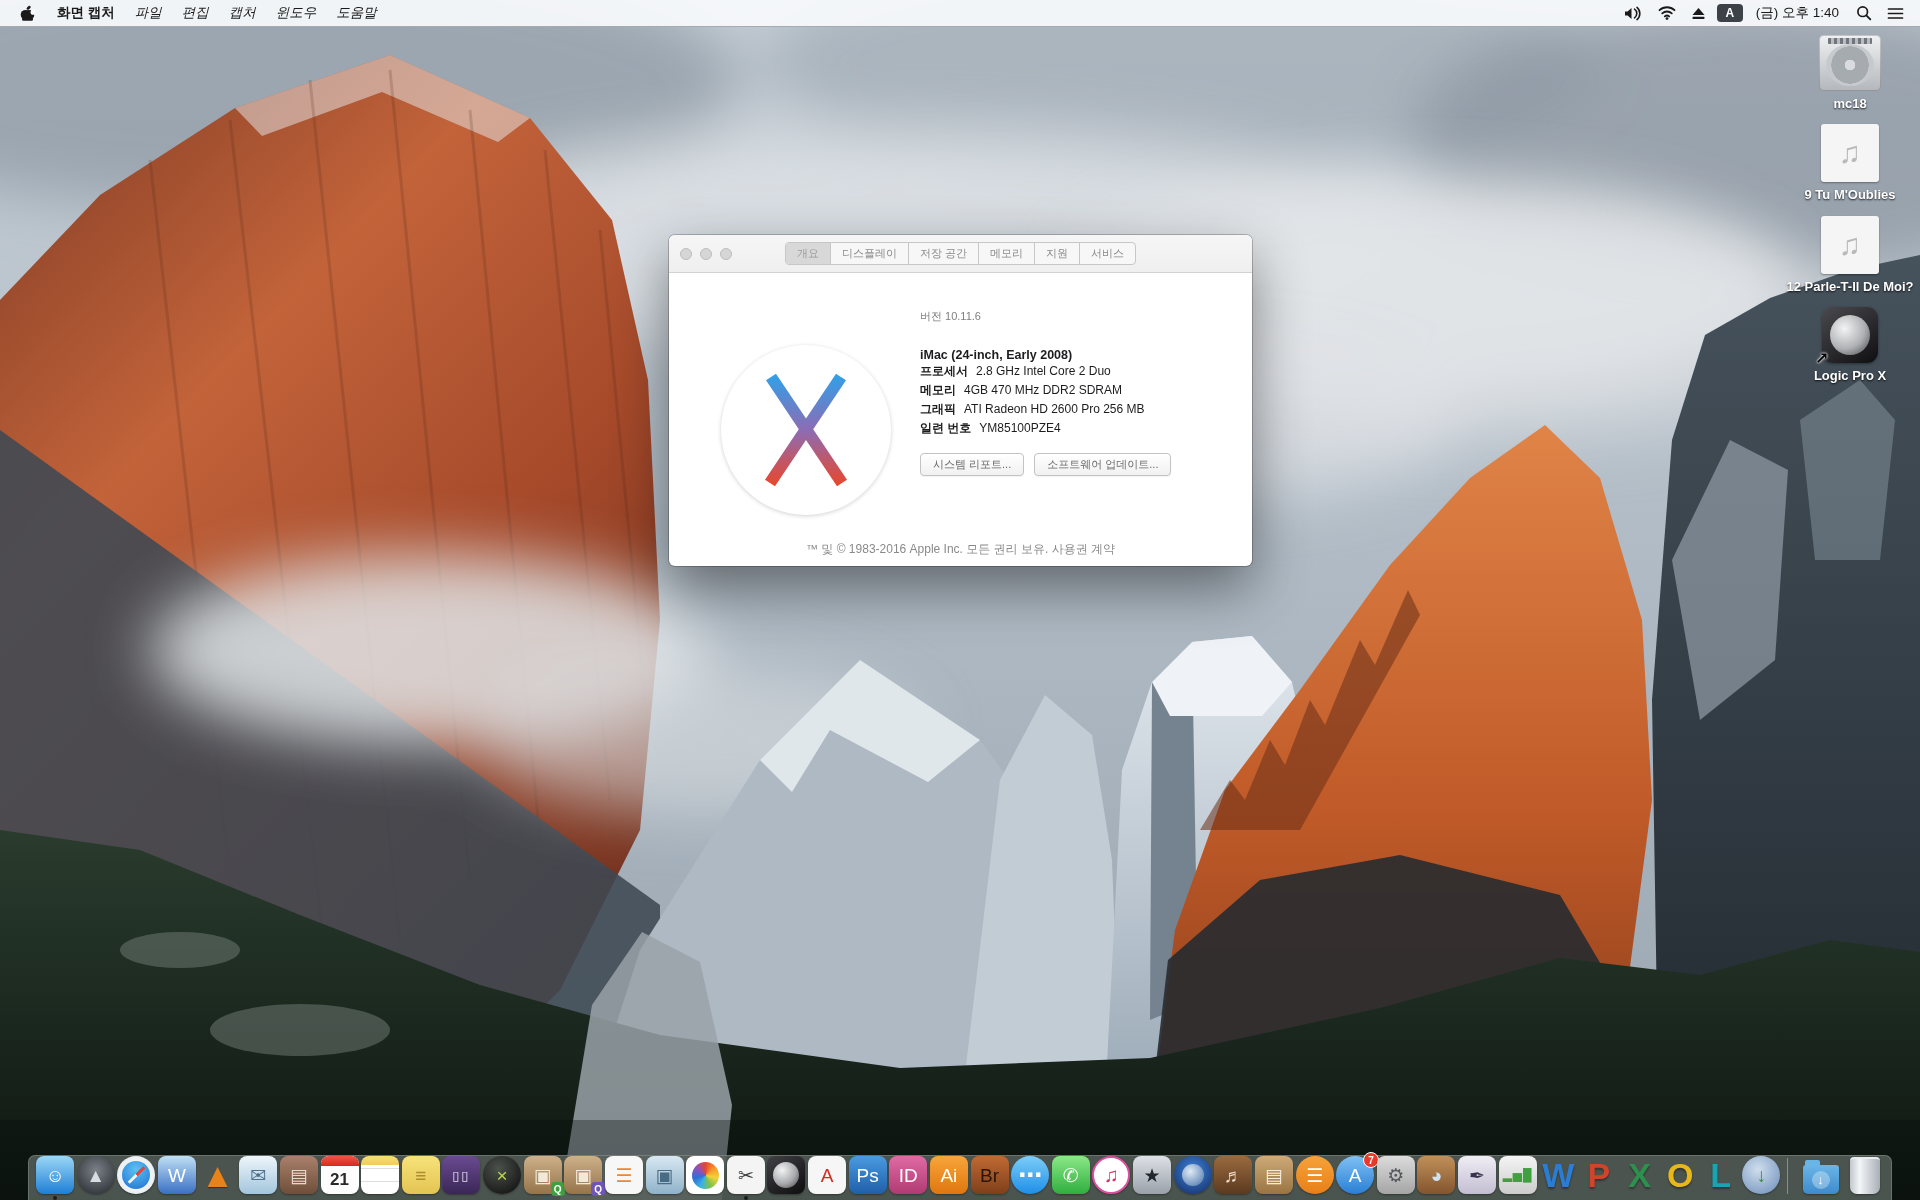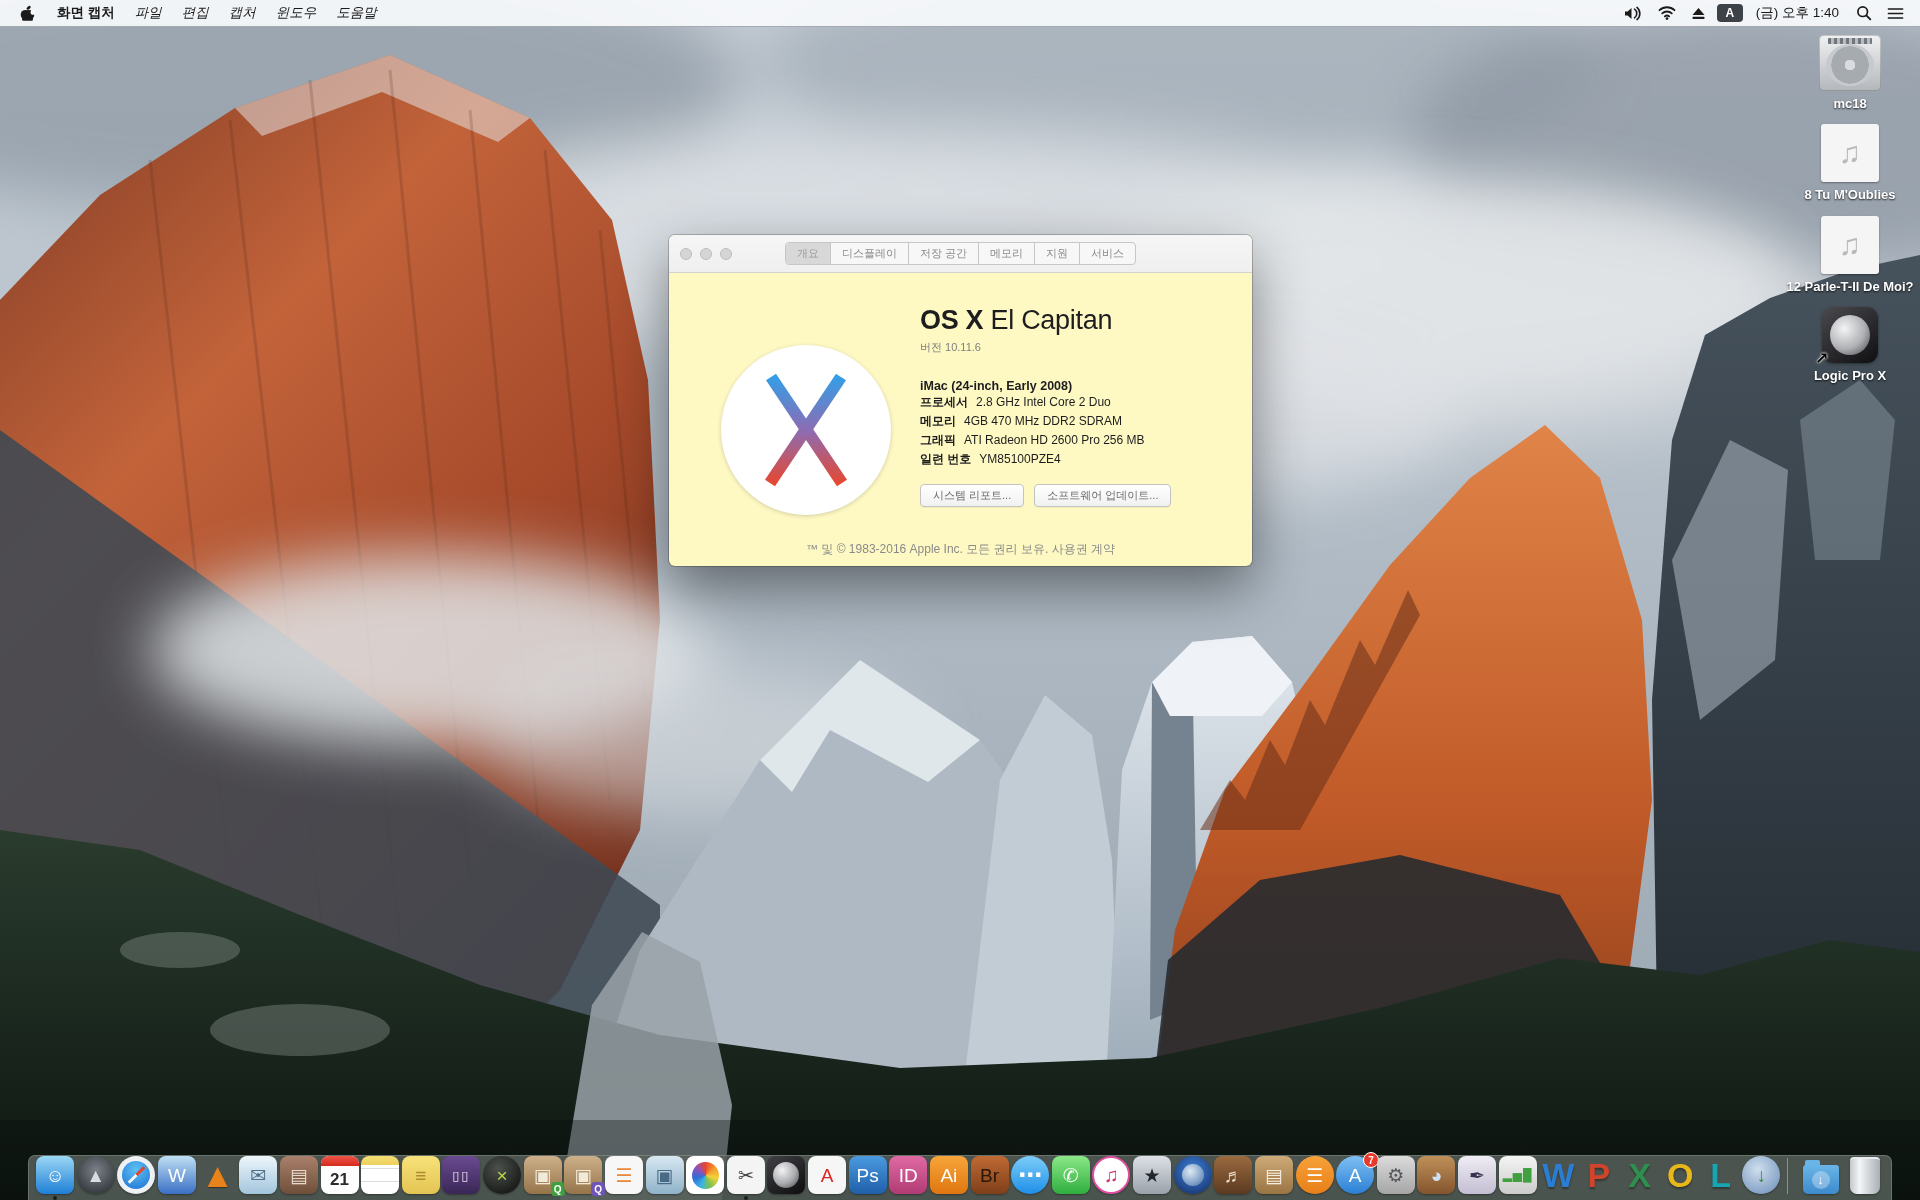--- a/index.html
+++ b/index.html
@@ -39,21 +39,21 @@
   .desk-icon[data-type="music"] .dic::after{content:"♫";font-size:30px;color:#b9b9b9;}
   .desk-icon[data-type="logic-alias"] .dic{width:56px;height:56px;border-radius:11px;
     background:linear-gradient(145deg,#4a4a4e,#0f0f12);box-shadow:0 1px 3px rgba(0,0,0,.4);}
   .desk-icon[data-type="logic-alias"] .dic::before{content:"";width:40px;height:40px;border-radius:50%;
     background:radial-gradient(circle at 36% 34%,#f4f4f5,#aeb0b3 55%,#6f7174 80%,#97999c);}
   .desk-icon[data-type="logic-alias"] .dic::after{content:"↗";position:absolute;left:-7px;bottom:-5px;
     color:#000;font-weight:bold;font-size:16px;text-shadow:0 0 2px #fff,0 0 3px #fff;}
 
   
   .window{position:absolute;left:669px;top:235px;width:583px;height:331px;z-index:30;
-    background:#fef9c3;border-radius:6px;box-shadow:0 0 0 1px rgba(0,0,0,.22),0 22px 55px rgba(0,0,0,.45);}
+    background:#ffffff;border-radius:6px;box-shadow:0 0 0 1px rgba(0,0,0,.22),0 22px 55px rgba(0,0,0,.45);}
   .titlebar{position:relative;height:37px;background:linear-gradient(180deg,#f6f6f6,#efefef);
     border-bottom:1px solid #d2d2d2;border-radius:6px 6px 0 0;display:flex;align-items:center;justify-content:center;}
   .lights{position:absolute;left:11px;top:0;bottom:0;display:flex;align-items:center;gap:8px;}
   .light{width:12px;height:12px;border-radius:50%;background:#d6d6d6;border:1px solid #bdbdbd;box-sizing:border-box;}
   .segs{display:inline-flex;border:1px solid #c7c7c7;border-radius:4px;overflow:hidden;background:#f7f7f7;}
   .seg{padding:3px 11px;font-size:11px;color:#8b8b8b;border-right:1px solid #c7c7c7;white-space:nowrap;}
   .seg:last-child{border-right:none;}
   .seg[data-selected="true"]{background:#d8d8d8;color:#9d9d9d;}
   .logo{position:absolute;left:52px;top:110px;width:170px;height:170px;border-radius:50%;background:#fff;
     box-shadow:0 1px 4px rgba(0,0,0,.18);display:flex;align-items:center;justify-content:center;}
@@ -285,21 +285,21 @@
 
   <div class="desk-icons" data-name="desktop-icons">
 
       <div class="desk-icon" data-name="desktop-icon" data-type="hdd" title="mc18">
         <span class="dic" data-name="file-icon"></span>
         <span class="dlabel" data-name="desktop-icon-label">mc18</span>
       </div>
 
       <div class="desk-icon" data-name="desktop-icon" data-type="music" title="1 Tu M'Oublies">
         <span class="dic" data-name="file-icon"></span>
-        <span class="dlabel" data-name="desktop-icon-label">8 Tu M'Oublies</span>
+        <span class="dlabel" data-name="desktop-icon-label">9 Tu M'Oublies</span>
       </div>
 
       <div class="desk-icon" data-name="desktop-icon" data-type="music" title="12 Parle-T-Il De Moi?">
         <span class="dic" data-name="file-icon"></span>
         <span class="dlabel" data-name="desktop-icon-label">12 Parle-T-Il De Moi?</span>
       </div>
 
       <div class="desk-icon" data-name="desktop-icon" data-type="logic-alias" title="Logic Pro X">
         <span class="dic" data-name="file-icon"></span>
         <span class="dlabel" data-name="desktop-icon-label">Logic Pro X</span>
@@ -337,21 +337,20 @@
               <stop offset=".5" stop-color="#8c6cb4"></stop>
               <stop offset="1" stop-color="#e8472e"></stop>
           </linearGradient>
         </defs>
         <line x1="50" y1="32" x2="121" y2="138" stroke="url(#xg)" stroke-width="12"></line>
         <line x1="120" y1="32" x2="49" y2="138" stroke="url(#xg)" stroke-width="12"></line>
       </svg>
     </div>
 
     <div class="info">
-      <div class="os-title" data-name="os-title"><span class="b">OS X</span><span class="l"> El Capitan</span></div>
       <div class="version" data-name="os-version">버전 10.11.6</div>
       <div class="model" data-name="mac-model">iMac (24-inch, Early 2008)</div>
       <div data-name="spec-list">
 
           <div class="spec-row" data-name="spec-row">
             <span class="spec-label" data-name="spec-label">프로세서</span><span class="spec-value" data-name="spec-value">2.8 GHz Intel Core 2 Duo</span>
           </div>
 
           <div class="spec-row" data-name="spec-row">
             <span class="spec-label" data-name="spec-label">메모리</span><span class="spec-value" data-name="spec-value">4GB 470 MHz DDR2 SDRAM</span>

